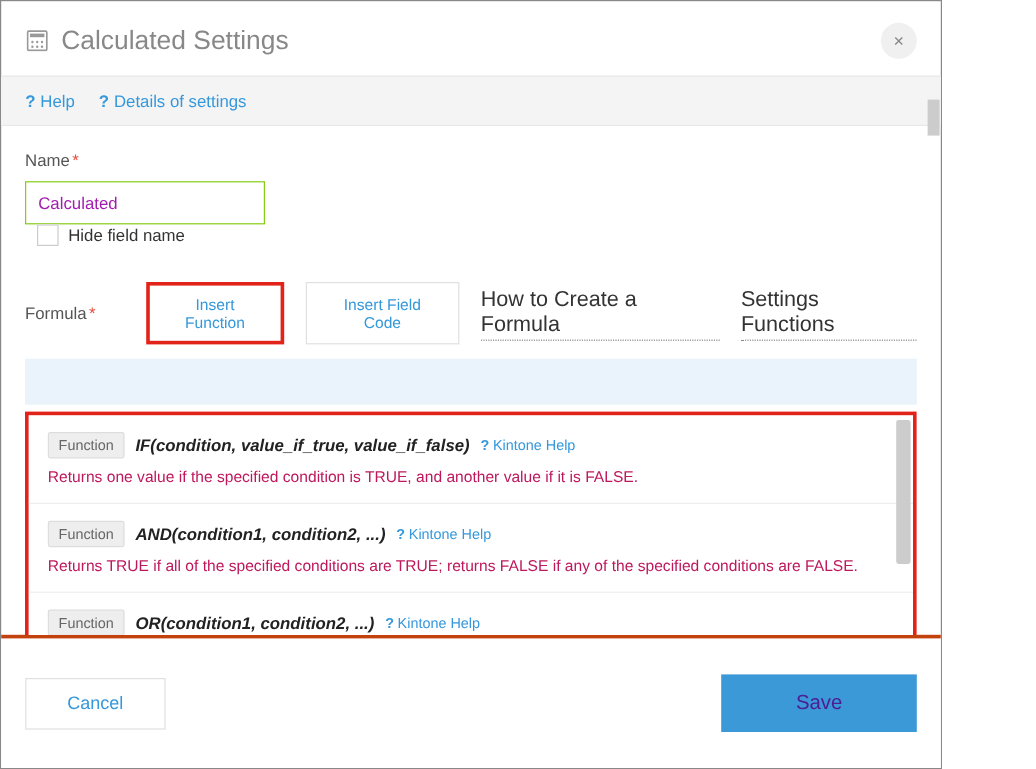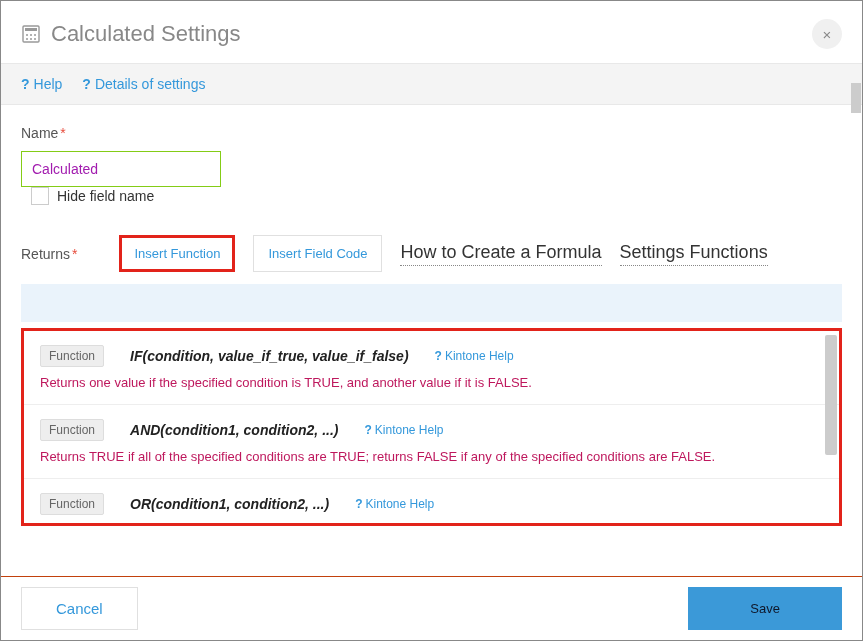--- a/index.html
+++ b/index.html
@@ -3,21 +3,21 @@
 <meta charset="utf-8">
 <style>
   * { box-sizing: border-box; margin: 0; padding: 0; }
   body {
     font-family: -apple-system, BlinkMacSystemFont, "Segoe UI", Arial, sans-serif;
     background: #fff;
     font-size: 14px;
     color: #333;
   }
   .modal {
-    width: 863px;
+    width: 785px;
     height: 641px;
     border: 1px solid #888;
     position: relative;
     display: flex;
     flex-direction: column;
   }
   .modal-header {
     padding: 18px 20px 14px 20px;
     display: flex;
     align-items: center;
@@ -152,21 +152,21 @@
     position: relative;
   }
   .func-item {
     padding: 14px 16px 14px 16px;
     border-bottom: 1px solid #eee;
   }
   .func-item:last-child { border-bottom: none; }
   .func-header {
     display: flex;
     align-items: center;
-    gap: 26px;
+    gap: 9px;
     margin-bottom: 8px;
   }
   .func-badge {
     background: #eeeeee;
     color: #666;
     padding: 3px 8px;
     font-size: 12px;
     border: 1px solid #ddd;
     border-radius: 2px;
   }
@@ -191,41 +191,41 @@
   .panel-scrollbar {
     position: absolute;
     right: 2px;
     top: 4px;
     width: 12px;
     height: 120px;
     background: #ccc;
     border-radius: 2px;
   }
   .footer {
-    border-top: 1px solid #c2410c;
-    padding: 10px 20px;
+    border-top: 3px solid #c2410c;
+    padding: 30px 20px;
     display: flex;
     justify-content: space-between;
     align-items: center;
     background: #fff;
   }
   .btn-cancel {
     padding: 12px 34px;
     border: 1px solid #e0e0e0;
     background: #fff;
     color: #3498db;
     font-size: 15px;
     cursor: pointer;
   }
   .btn-save {
     padding: 14px 62px;
     background: #3b99d8;
     border: none;
-    color: #0f172a;
-    font-size: 13px;
+    color: #4c1d95;
+    font-size: 17px;
     cursor: pointer;
   }
   .outer-scrollbar {
     position: absolute;
     right: 1px;
     top: 82px;
     width: 10px;
     height: 30px;
     background: #ccc;
   }
@@ -276,21 +276,21 @@
     </div>
     <input class="name-input" type="text" value="Calculated" style="">
 
     <div class="checkbox-row">
       <div class="cbox"></div>
       <span>Hide field name</span>
     </div>
 
     <div class="formula-row">
       <div class="formula-label">
-        <span>Returns</span><span class="req-star">*</span>
+        <span>Formula</span><span class="req-star">*</span>
       </div>
       <button class="btn-outline btn-highlight">Insert Function</button>
       <button class="btn-outline">Insert Field Code</button>
       <span class="dotted-link">How to Create a Formula</span>
       <span class="dotted-link">Settings Functions</span>
     </div>
 
     <div class="formula-textarea"></div>
 
     <div class="function-panel">

